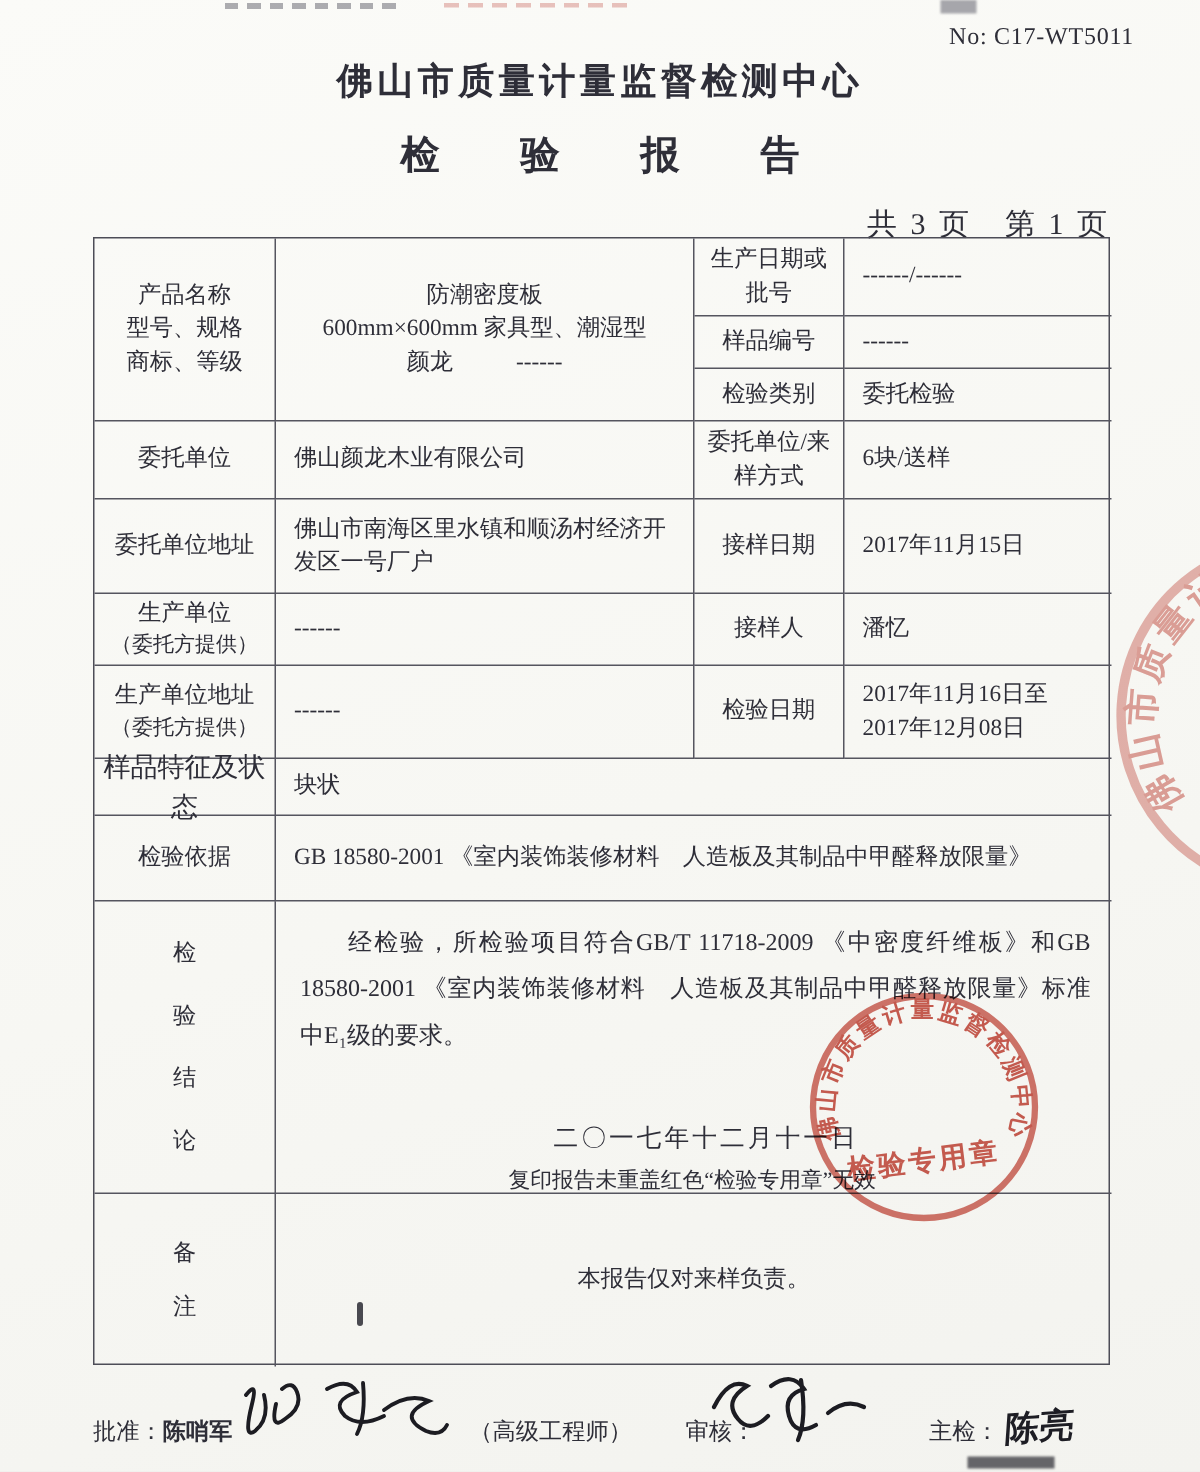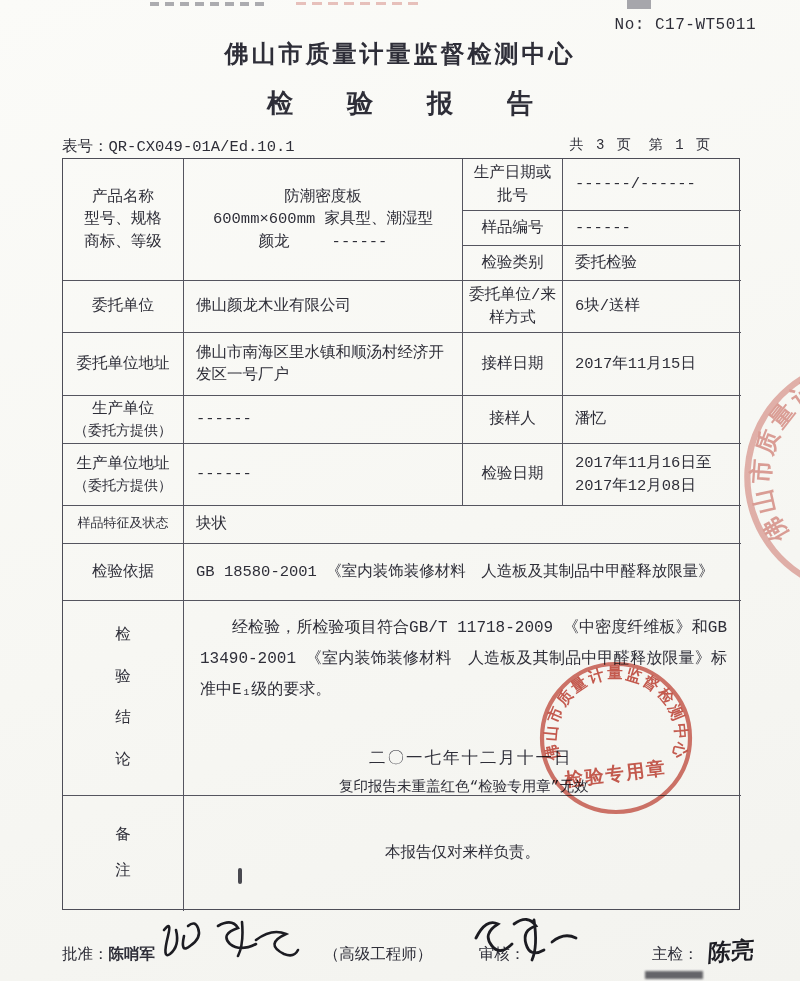--- a/index.html
+++ b/index.html
@@ -5,29 +5,28 @@
   html,body{margin:0;padding:0;}
   body{
     width:800px;height:981px;
     background:#eceae6;
     font-family:"Liberation Serif","DejaVu Serif",serif;
   }
   #page{
     position:relative;width:800px;height:981px;overflow:hidden;
     background:linear-gradient(160deg,#fbfbf8 0%,#f7f7f3 55%,#f3f3ef 100%);
     color:#2e2e38;
-    font-family:Liberation Mono, monospace;
   }
   .abs{position:absolute;}
   
   .report-no{top:16px;right:44px;font-size:16px;letter-spacing:.5px;}
   .org-title{top:38px;left:0;width:100%;text-align:center;font-size:24px;font-weight:700;letter-spacing:3px;}
   .report-title{top:86px;left:0;width:100%;text-align:center;font-size:26px;font-weight:700;letter-spacing:14px;text-indent:14px;}
   .form-no{top:136px;left:62px;font-size:15.5px;}
-  .pages{top:136px;left:532px;width:180px;font-size:14px;letter-spacing:2px;text-align:right;}
+  .pages{top:136px;left:560px;width:180px;font-size:20px;letter-spacing:2px;text-align:right;}
   
   #tbl{left:62px;top:158px;width:678px;height:752px;border:1.5px solid #4d4d57;box-sizing:border-box;}
   .cell{position:absolute;box-sizing:border-box;border-right:1px solid #55555f;border-bottom:1px solid #55555f;
         font-size:15.5px;line-height:1.45;display:flex;flex-direction:column;justify-content:center;}
   .cell.last-col{border-right:none;}
   .cell.last-row{border-bottom:none;}
   .c-center{align-items:center;text-align:center;}
   .c-left{padding-left:12px;padding-right:8px;align-items:flex-start;text-align:left;}
   .vlabel{align-items:center;justify-content:space-around;padding:14px 0;}
   .vlabel div{line-height:1;}
@@ -59,21 +58,20 @@
 <div id="page">
 
   <div class="artifact top-art1"></div>
   <div class="artifact top-art2"></div>
   <div class="artifact top-art3"></div>
   <div class="artifact bot-art"></div>
 
   <div class="abs report-no">No: C17-WT5011</div>
   <div class="abs org-title">佛山市质量计量监督检测中心</div>
   <div class="abs report-title">检　验　报　告</div>
-  <div class="abs form-no">表号：QR-CX049-01A/Ed.10.1</div>
   <div class="abs pages">共 3 页　第 1 页</div>
 
   <div class="abs" id="tbl">
 
     <div class="cell c-center" style="left:0;top:0;width:121px;height:122px;">
       <span class="ln">产品名称</span>
       <span class="ln">型号、规格</span>
       <span class="ln">商标、等级</span>
     </div>
     <div class="cell c-center" style="left:121px;top:0;width:279px;height:122px;">
@@ -124,36 +122,36 @@
       <span class="ln">生产单位地址</span>
       <span class="ln" style="font-size:14px;">（委托方提供）</span>
     </div>
     <div class="cell c-left" style="left:121px;top:285px;width:279px;height:62px;">------</div>
     <div class="cell c-center" style="left:400px;top:285px;width:100px;height:62px;">检验日期</div>
     <div class="cell c-left last-col" style="left:500px;top:285px;width:178px;height:62px;">
       <span class="ln">2017年11月16日至</span>
       <span class="ln">2017年12月08日</span>
     </div>
 
-    <div class="cell c-center" style="left:0;top:347px;width:121px;height:38px;font-size:13px;">样品特征及状态</div>
+    <div class="cell c-center" style="left:0;top:347px;width:121px;height:38px;font-size:18px;">样品特征及状态</div>
     <div class="cell c-left last-col" style="left:121px;top:347px;width:557px;height:38px;">块状</div>
 
     <div class="cell c-center" style="left:0;top:385px;width:121px;height:57px;">检验依据</div>
     <div class="cell c-left last-col" style="left:121px;top:385px;width:557px;height:57px;line-height:1.7;">
       <span class="ln">GB 18580-2001 《室内装饰装修材料　人造板及其制品中甲醛释放限量》</span>
     </div>
 
     <div class="cell c-center vlabel" style="left:0;top:442px;width:121px;height:195px;">
       <div>检</div>
       <div>验</div>
       <div>结</div>
       <div>论</div>
     </div>
     <div class="cell last-col concl" style="left:121px;top:442px;width:557px;height:195px;">
-      <div class="concl-text">经检验，所检验项目符合GB/T 11718-2009 《中密度纤维板》和GB 13490-2001 《室内装饰装修材料　人造板及其制品中甲醛释放限量》标准中E₁级的要求。</div>
+      <div class="concl-text">经检验，所检验项目符合GB/T 11718-2009 《中密度纤维板》和GB 18580-2001 《室内装饰装修材料　人造板及其制品中甲醛释放限量》标准中E₁级的要求。</div>
       <div class="concl-date">二〇一七年十二月十一日</div>
       <div class="concl-note">复印报告未重盖红色“检验专用章”无效</div>
     </div>
 
     <div class="cell c-center vlabel last-row" style="left:0;top:637px;width:121px;height:115px;padding:22px 0;">
       <div>备</div>
       <div>注</div>
     </div>
     <div class="cell c-center last-col last-row" style="left:121px;top:637px;width:557px;height:115px;">本报告仅对来样负责。</div>
   </div>

